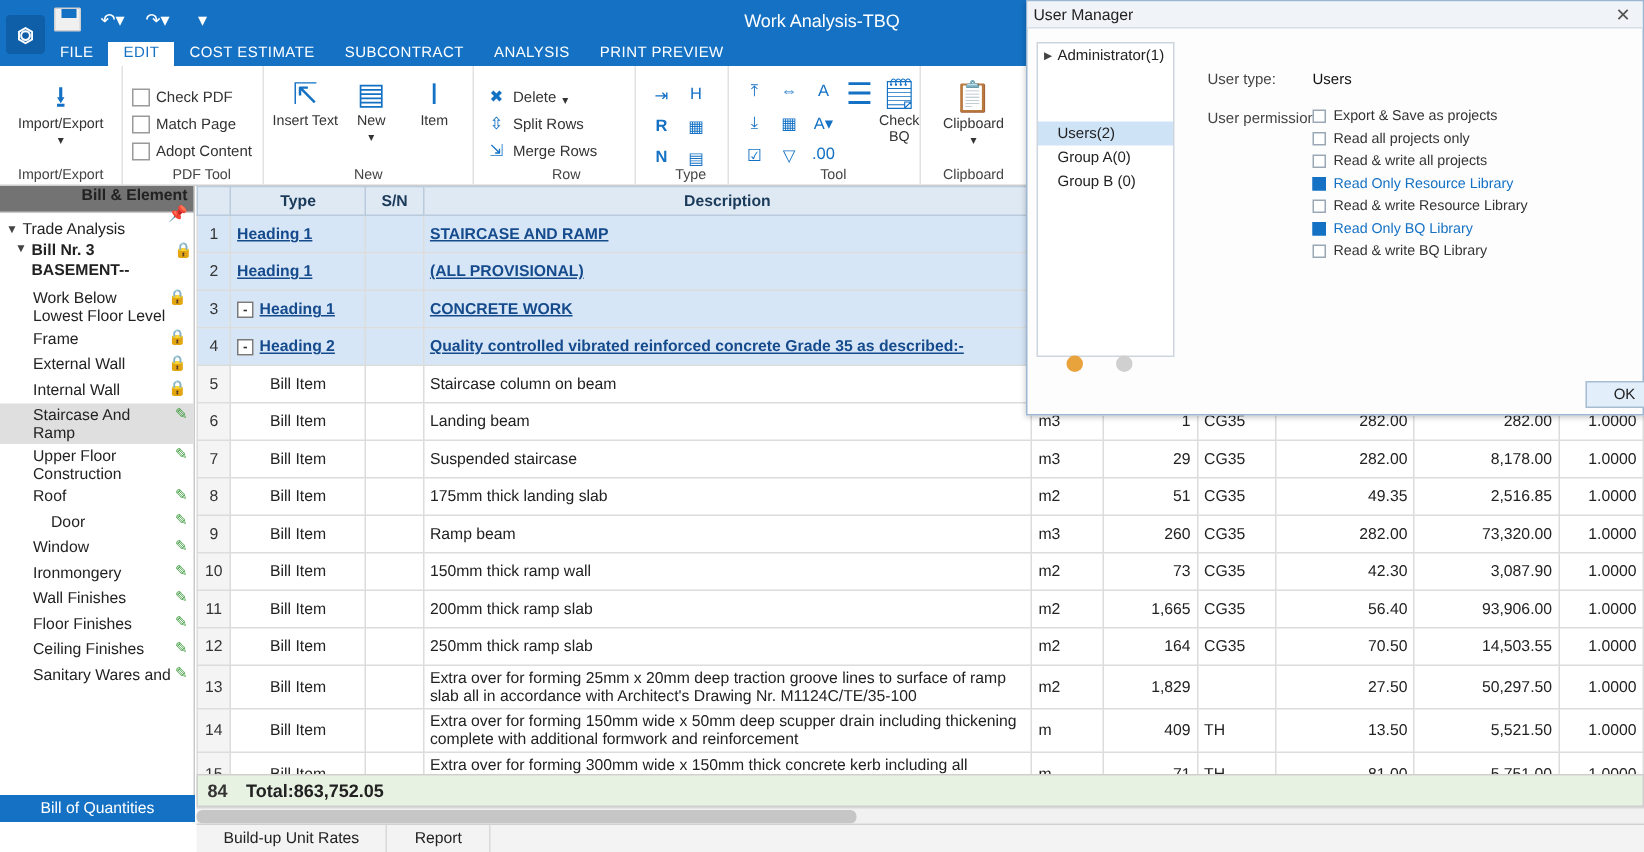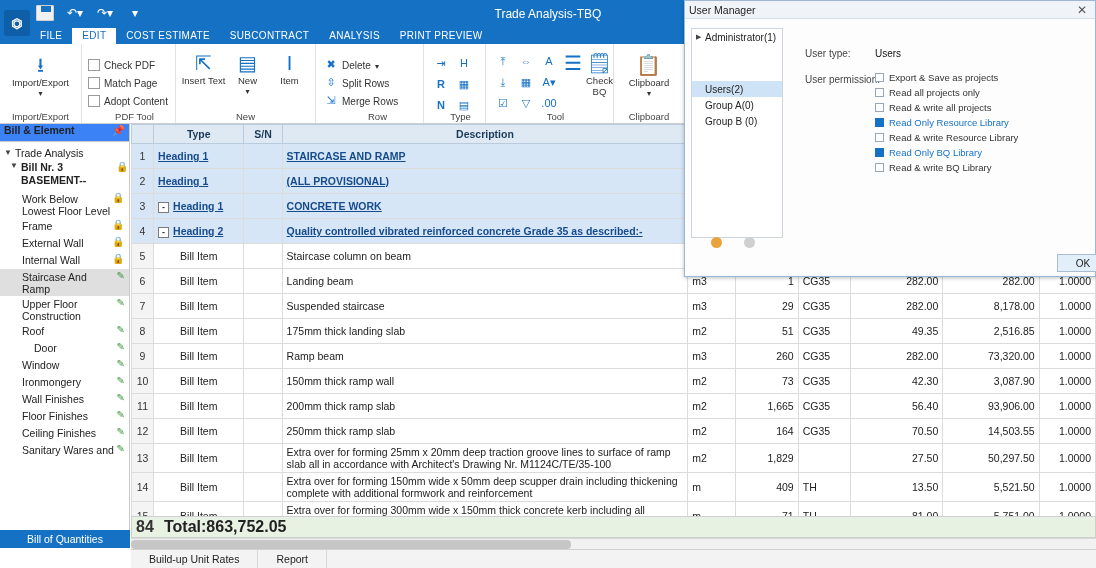--- a/index.html
+++ b/index.html
@@ -63,23 +63,24 @@
   .smrow .ck { width:12px;height:12px;border:1px solid #9a9a9a;background:#fff;display:inline-block;}
   .smicon { display:inline-block; width:14px; text-align:center; color:#1471c4; font-size:11px; }
   .tool-grid { display:grid; grid-template-columns:repeat(4,22px); grid-auto-rows:20px; gap:1px; }
   .tool-grid div { display:flex;align-items:center;justify-content:center;font-size:11px;color:#1471c4;cursor:pointer;}
   
   .leftpanel {
     position:absolute; left:0; top:124px; width:130px; height:424px;
     background:#fff; border-right:1px solid #c9c9c9;
   }
   .lp-header {
-    height:18px; background:#3b82f6; border-bottom:1px solid #c9c9c9;
-    display:flex; align-items:flex-start; padding:0 4px; font-size:10.5px; font-weight:bold; color:#222;
+    height:18px; background:#737373; border-bottom:1px solid #c9c9c9;
+    display:flex; align-items:flex-end; padding:0 4px; font-size:10.5px; font-weight:bold; color:#222;
     justify-content:space-between;
+    flex-direction:column;
   }
   .tree { padding:2px 0; font-size:10.5px; }
   .tnode { display:flex; align-items:center; height:17px; padding-left:4px; cursor:pointer; }
   .tnode .arrow { width:11px; color:#444; font-size:8px; }
   .tleaf {
     display:flex; align-items:center; min-height:17px; padding-left:22px; padding-right:4px;
     cursor:pointer; justify-content:space-between;
   }
   .tleaf.multi { align-items:flex-start; padding-top:1px; }
   .tleaf.sel { background:#dfdfdf; }
@@ -112,21 +113,21 @@
   tr.head-row td.c-no { background:#d7e6f7; }
   .ulink { color:#154b8c; text-decoration:underline; font-weight:bold; }
   .hblue { color:#154b8c; font-weight:bold; }
   .expander {
     display:inline-block; width:11px; height:11px; border:1px solid #7a7a7a; background:#fff;
     font-size:9px; line-height:9px; text-align:center; margin-right:4px; color:#333;
   }
   .totalbar {
     position:absolute; left:131px; top:516px; width:965px; height:22px;
     background:#e8f2e3; border:1px solid #cfcfcf; display:flex; align-items:center;
-    font-size:16px; font-weight:bold;
+    font-size:12px; font-weight:bold;
   }
   .totalbar .tnum { width:26px; text-align:center; color:#333; }
   .hscroll {
     position:absolute; left:131px; top:538px; width:965px; height:11px;
     background:#f1f1f1; border-top:1px solid #d8d8d8;
   }
   .hscroll .thumb { position:absolute; left:0; top:1px; width:440px; height:9px; background:#c6c6c6; border-radius:4px; }
   .bottom-tabs {
     position:absolute; left:131px; top:549px; width:965px; height:19px;
     background:#f3f3f3; border-top:1px solid #d0d0d0; display:flex; align-items:center;
@@ -165,21 +166,21 @@
   .dlg-btn {
     width:52px; height:18px; font-size:10px; border:1px solid #a8bdd2; background:#eef4fa;
     color:#222; cursor:pointer; display:flex; align-items:center; justify-content:center;
   }
   .dlg-btn.primary { background:#e2eefa; }
 </style>
 </head>
 <body>
 
 <div class="titlebar">
-  <div class="title-text">Trade Analysis-TBQ</div>
+  <div class="title-text">Work Analysis-TBQ</div>
   <div class="qat">
     <div class="qbtn">
         <span class="save-sq"></span>
       </div>
     <div class="qbtn">↶▾</div>
     <div class="qbtn">↷▾</div>
     <div class="qbtn">▾</div>
   </div>
 </div>
 

